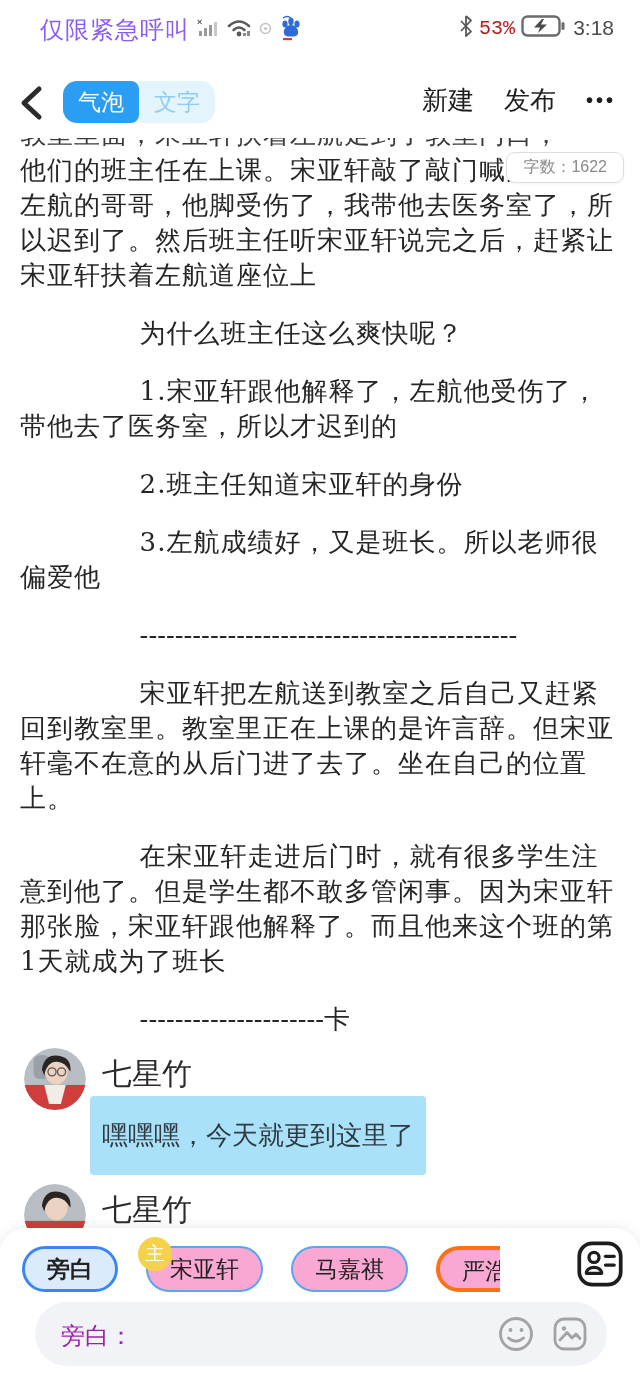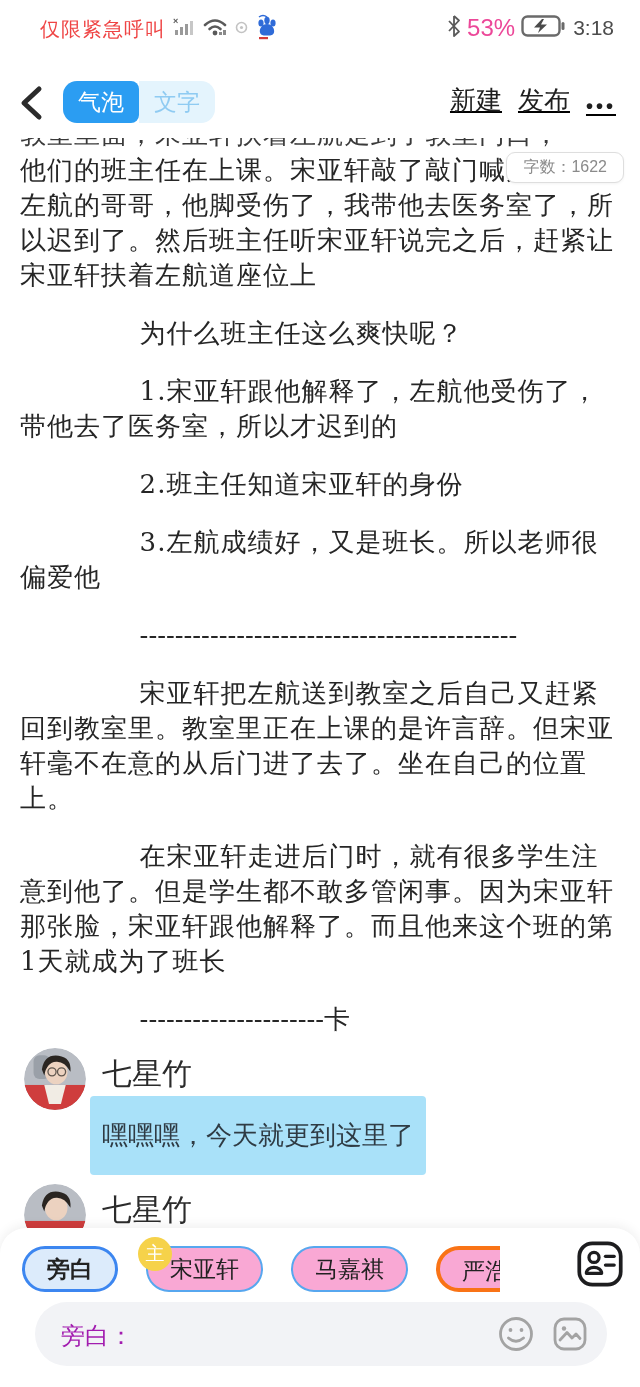--- a/index.html
+++ b/index.html
@@ -3,34 +3,34 @@
 <meta charset="utf-8">
 <style>
   * { margin:0; padding:0; box-sizing:border-box; }
   html,body { background:#ffffff; }
   body { font-family:"Liberation Sans", sans-serif; }
   .screen { position:relative; width:640px; height:1387px; background:#fff; overflow:hidden; margin:0 auto; }
 
   
   .status-bar { position:absolute; top:10px; left:0; width:100%; height:34px; color:#4c4c4c; }
   .sb-left { position:absolute; left:40px; top:4px; display:flex; align-items:center; gap:7px; }
-  .sb-carrier { font-size:20px; letter-spacing:1px; color:#ef4444; }
+  .sb-carrier { font-size:24px; letter-spacing:1px; color:#8b5cf6; }
   .sb-right { position:absolute; right:26px; top:4px; display:flex; align-items:center; gap:6px; }
-  .sb-pct { font-size:24px; color:#ec4899; }
+  .sb-pct { font-size:20px; color:#b91c1c;font-family:Liberation Mono, monospace; }
   .sb-time { font-size:21px; color:#4c4c4c; margin-left:2px; }
   .sb-icon { display:inline-block; }
 
   
   .nav-bar { position:absolute; top:75px; left:0; width:100%; height:56px; }
   .back-btn { position:absolute; left:18px; top:10px; width:26px; height:36px; }
   .segmented { position:absolute; left:63px; top:6px; width:152px; height:42px; border-radius:14px; overflow:hidden; display:flex; }
   .seg { width:76px; height:42px; line-height:42px; text-align:center; font-size:23px; }
   .seg.active { background:#2B9DF2; color:#fff; border-radius:8px; }
   .seg.inactive { background:#E4F4FD; color:#8FCBF2; }
-  .nav-actions { position:absolute; right:24px; top:8px; display:flex; align-items:flex-end; gap:16px;text-decoration:underline; }
+  .nav-actions { position:absolute; right:24px; top:8px; display:flex; align-items:center; gap:30px; }
   .nav-action { font-size:26px; color:#1f1f1f; }
   .more-dots { font-size:20px; letter-spacing:3px; color:#1f1f1f; font-weight:bold; }
 
   
   .editor { position:absolute; top:138px; left:0; width:640px; padding:0 20px; font-family:"DejaVu Serif", serif; color:#262626; }
   .clip-strip { height:15px; overflow:hidden; }
   .clip-strip .line { margin-top:-21px; font-size:26px; line-height:35px; letter-spacing:1px; color:#3a3a3a; white-space:nowrap; }
   .para { font-size:26px; line-height:35px; letter-spacing:1px; margin-bottom:23px; }
   .para.indent { text-indent:4.6em; }
   .para.sep { letter-spacing:0; }

